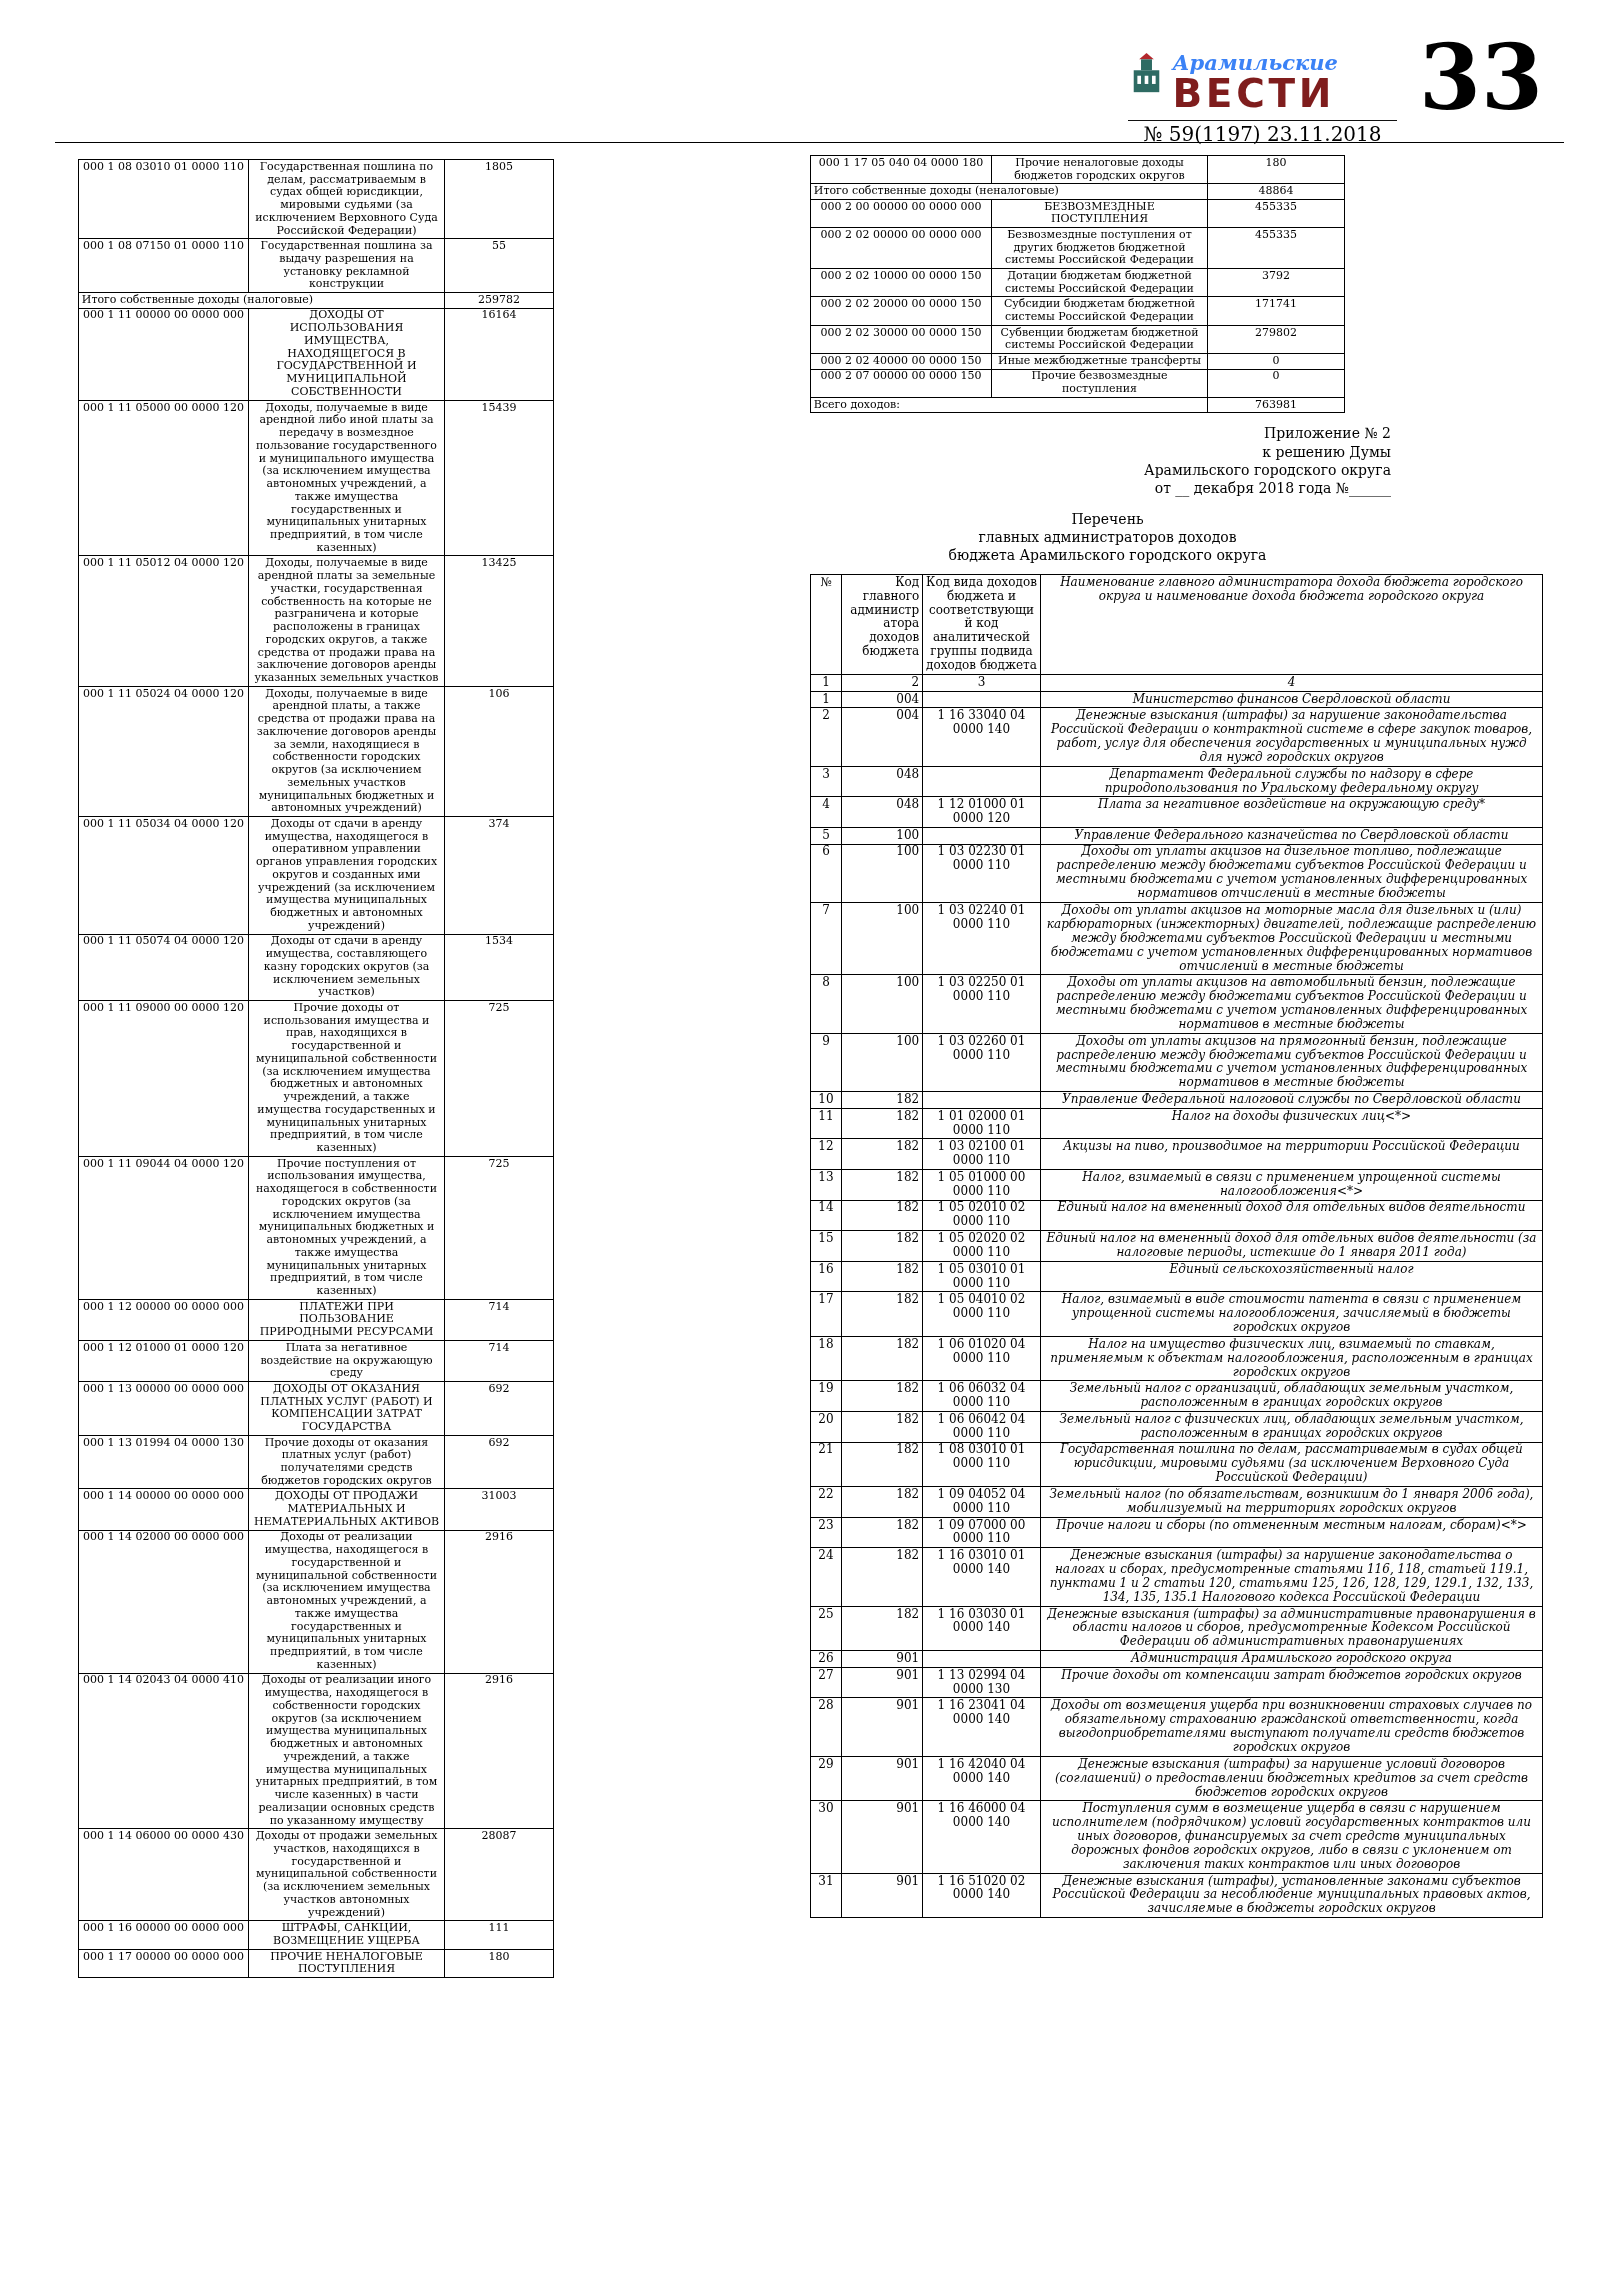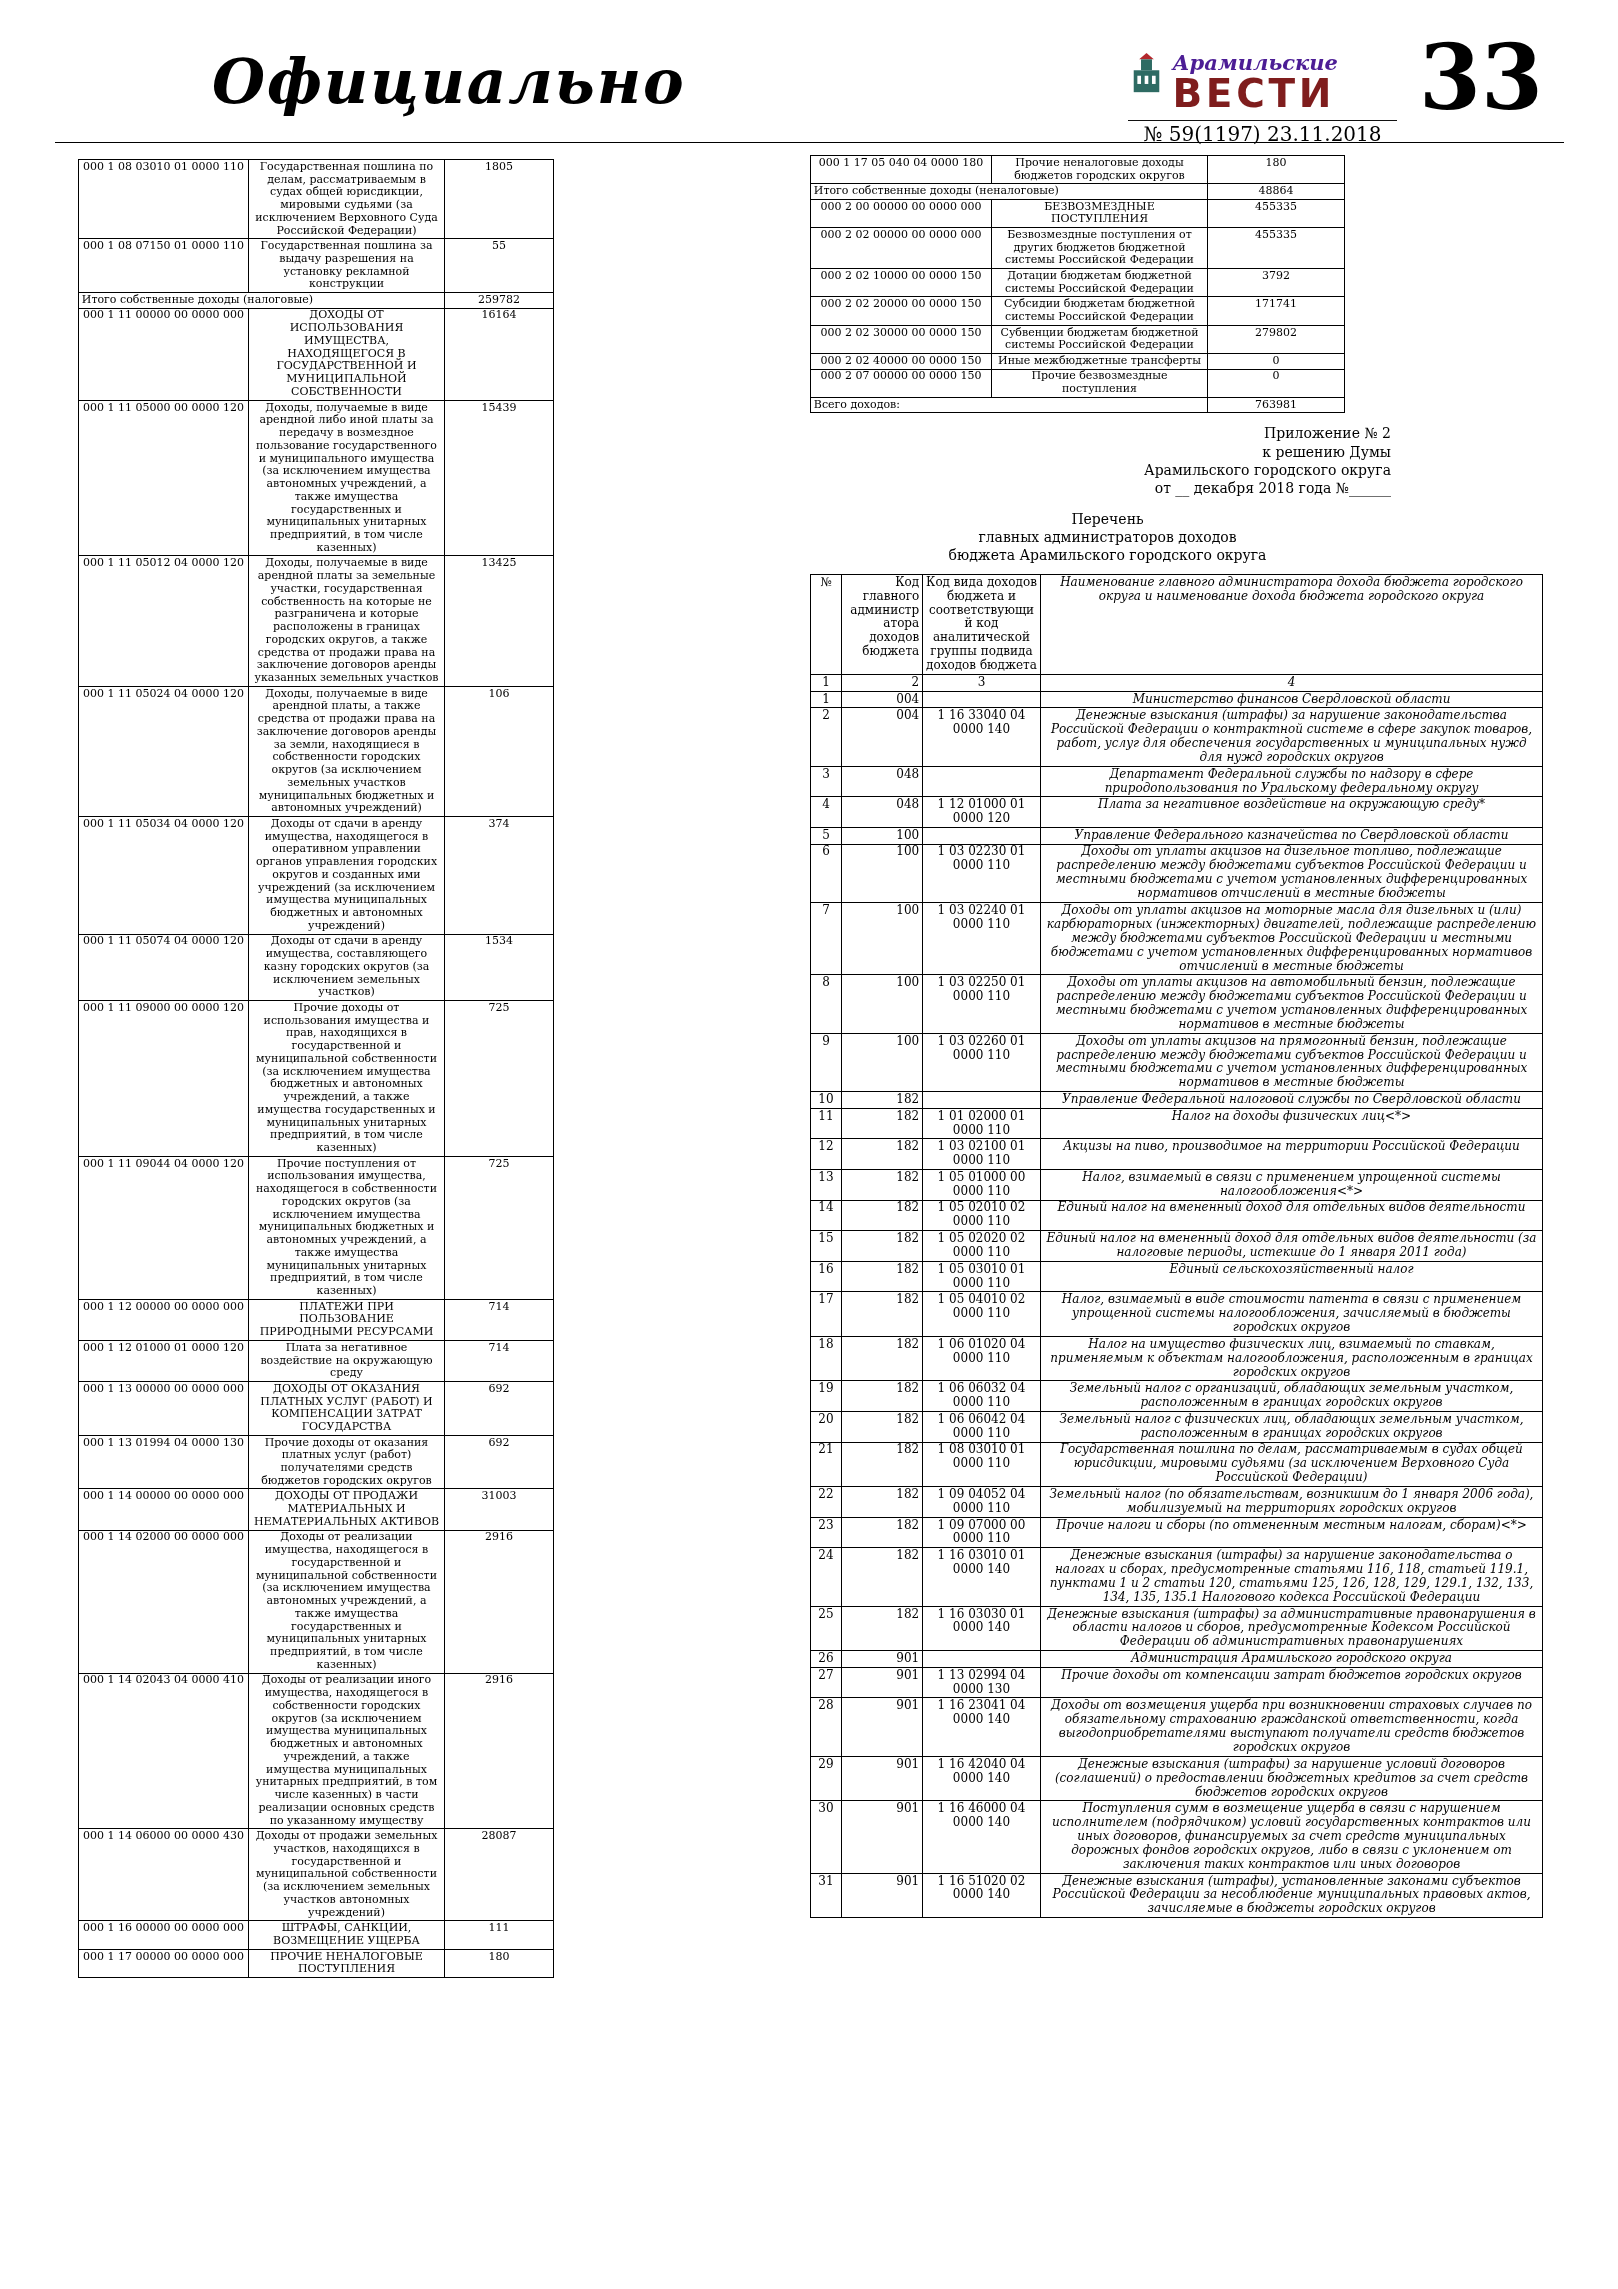--- a/index.html
+++ b/index.html
@@ -10,21 +10,21 @@
     margin:0 auto;
   }
   
   .masthead-title {
     position:absolute; left:212px; top:46px;
     font-size:61px; font-style:italic; font-weight:bold; letter-spacing:1.8px;
     font-family:"DejaVu Serif", serif;
   }
   .brand { position:absolute; left:1128px; top:52px; display:flex; gap:7.4px; align-items:flex-start; }
   .brand-words { display:flex; flex-direction:column; }
-  .brand-top { font-size:21px; font-style:italic; font-weight:bold; color:#4c1d95; line-height:1.05; }
+  .brand-top { font-size:21px; font-style:italic; font-weight:bold; color:#3b82f6; line-height:1.05; }
   .brand-main { font-size:39px; font-weight:bold; color:#7f1d1d; letter-spacing:3.7px; line-height:1.0; font-family:"DejaVu Sans", sans-serif; }
   .page-num { position:absolute; left:1419px; top:33px; font-size:89px; font-weight:bold; line-height:1; font-family:"DejaVu Serif", serif; }
   .issue { position:absolute; left:1128px; top:120px; width:269px; text-align:center; font-size:20px; border-top:1.8px solid #111; padding-top:0.9px; }
   .header-rule { position:absolute; left:55px; right:55px; top:142px; border-top:1.8px solid #000; }
   
   .col-left  { position:absolute; left:78px;  top:159px; width:476px; }
   .col-right { position:absolute; left:810px; top:155px; width:733px; }
   
   table { border-collapse:collapse; table-layout:fixed; }
   td { border:0.9px solid #000; vertical-align:top; padding:0.9px 2.8px; word-wrap:break-word; }
@@ -51,21 +51,20 @@
   .admin .c-admin { width:81px;  text-align:right; }
   .admin .c-kind  { width:118px; text-align:center; }
   .admin .c-name  { text-align:center;font-style:italic; }
   .admin thead td { text-align:center; }
 </style>
 </head>
 <body>
 
 <div class="page">
 
-  <div class="masthead-title">Официально</div>
 
   <div class="brand">
     <span class="brand-icon">
       <svg width="37" height="42" viewBox="0 0 40 46" aria-hidden="true">
         <polygon points="12,8 28,8 20,1" fill="#b3282d"></polygon>
         <rect x="14" y="8" width="12" height="12" fill="#2e6b63"></rect>
         <rect x="6" y="20" width="28" height="24" fill="#2e6b63"></rect>
         <rect x="10" y="26" width="4" height="9" fill="#ffffff"></rect>
         <rect x="18" y="26" width="4" height="9" fill="#ffffff"></rect>
         <rect x="26" y="26" width="4" height="9" fill="#ffffff"></rect>

